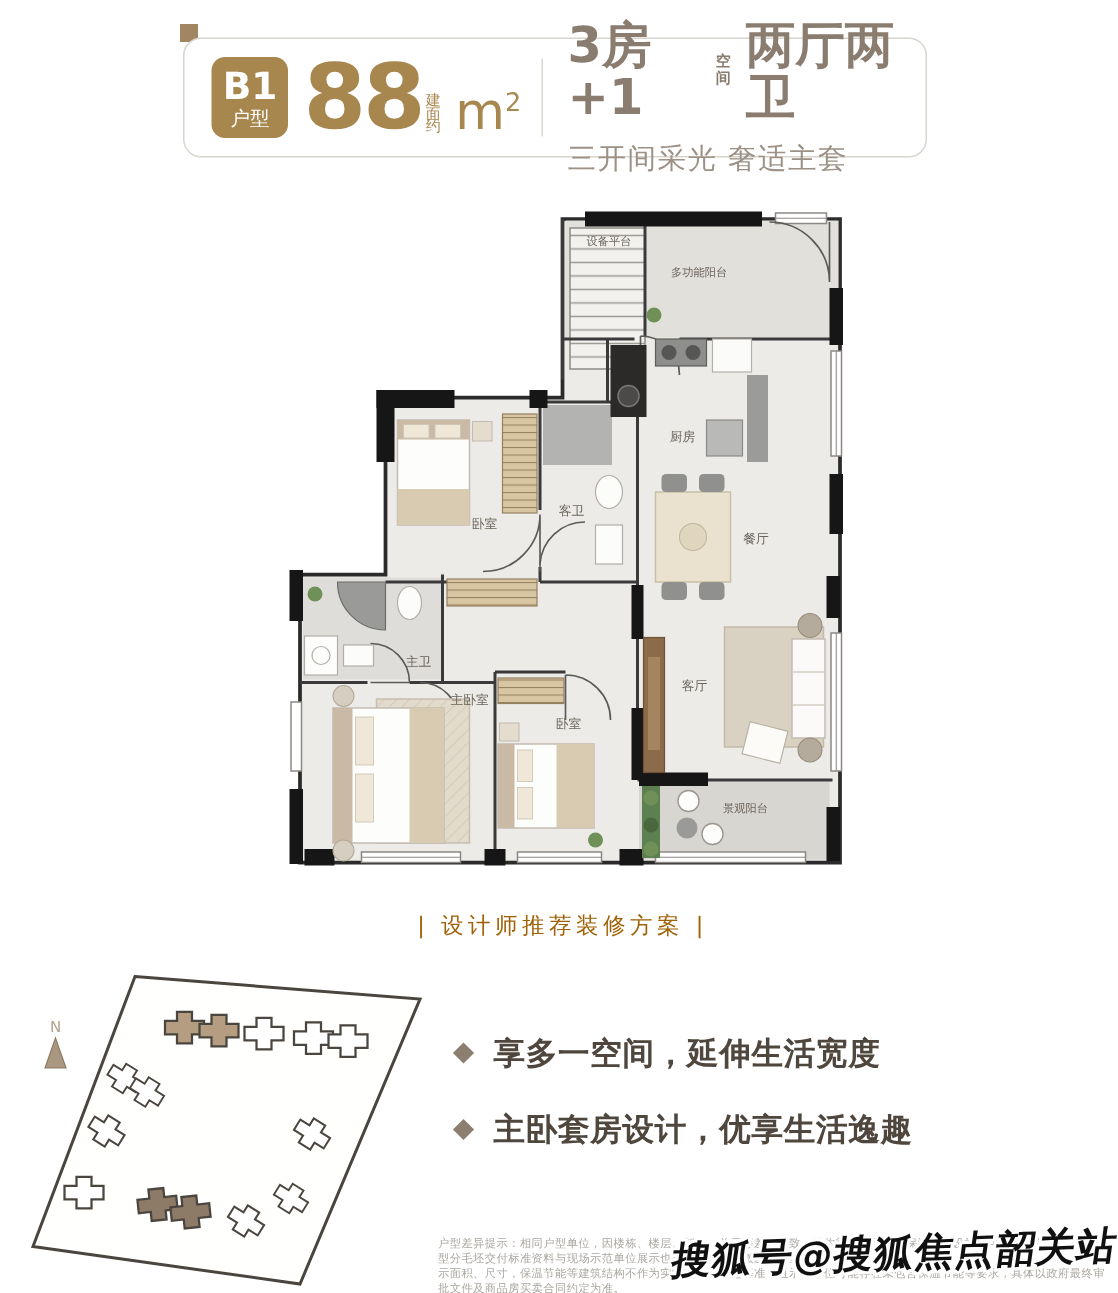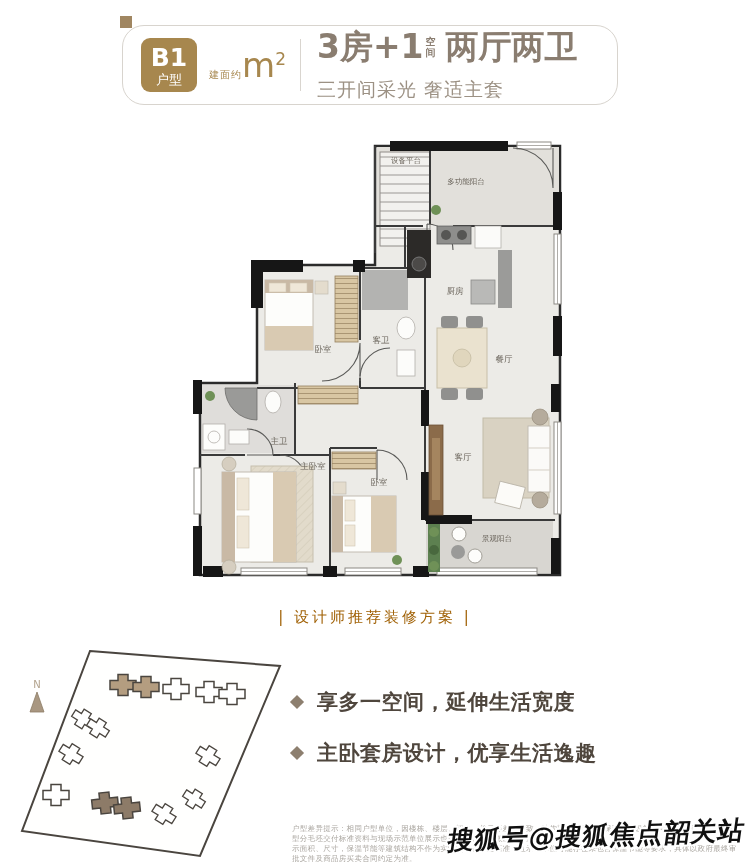--- a/index.html
+++ b/index.html
@@ -1,21 +1,21 @@
 <!DOCTYPE html>
 <html><head>
 <meta charset="utf-8">
 <style>
   html,body{margin:0;padding:0;background:#fff;}
   .page{position:relative;width:745px;height:862px;background:#ffffff;overflow:hidden;
         font-family:"DejaVu Sans","Liberation Sans",sans-serif;}
 
   
   .header-card{position:absolute;left:122px;top:25px;width:496px;height:80px;
-    background:#fff;border:1px solid #d8d4ce;border-radius:22px;
+    background:#fff;border:1px solid #d8d4ce;border-radius:12px;
     display:flex;align-items:center;padding:0 0 0 18px;box-sizing:border-box;}
   .corner-sq{position:absolute;left:120px;top:16px;width:12px;height:12px;background:#a08661;}
   .badge{width:56px;height:54px;background:#a7874e;border-radius:9px;color:#fff;
     display:flex;flex-direction:column;align-items:center;justify-content:center;line-height:1;}
   .badge .b1{font-size:25px;font-weight:bold;}
   .badge .hx{font-size:13px;margin-top:3px;}
   .area-group{display:flex;align-items:flex-end;margin-left:10px;color:#a7874e;line-height:.85;}
   .area-num{font-size:60px;font-weight:bold;letter-spacing:-2px;}
   .area-unit-col{display:flex;flex-direction:row;align-items:flex-end;margin-left:2px;}
   .area-prefix{font-size:10px;letter-spacing:1px;margin-bottom:1px;}
@@ -30,21 +30,21 @@
 
   
   .floorplan{position:absolute;left:185px;top:138px;width:480px;height:480px;}
   .plan-caption{position:absolute;left:185px;top:608px;width:380px;text-align:center;
     color:#a16207;font-size:15px;letter-spacing:3px;}
 
   
   .siteplan{position:absolute;left:15px;top:648px;width:280px;height:212px;}
 
   
-  .points{position:absolute;left:292px;top:688px;width:435px;}
+  .points{position:absolute;left:304px;top:688px;width:435px;}
   .point{display:flex;align-items:center;margin-bottom:23px;}
   .diamond{width:10px;height:10px;background:#8d7f6f;transform:rotate(45deg);
     margin-right:15px;flex:0 0 auto;}
   .point-text{font-size:21px;color:#4f463d;font-weight:600;letter-spacing:.5px;white-space:nowrap;}
 
   
   .disclaimer{position:absolute;left:292px;top:824px;width:448px;
     font-size:7.5px;line-height:10px;color:#aba7a1;letter-spacing:.3px;}
 
   
@@ -62,20 +62,21 @@
 <div class="page">
 
   <div class="corner-sq"></div>
 
   <div class="header-card">
     <div class="badge">
       <span class="b1">B1</span>
       <span class="hx">户型</span>
     </div>
     <div class="area-group">
+      <span class="area-num">88</span>
       <span class="area-unit-col">
         <span class="area-prefix">建面约</span>
         <span class="area-m"><span>m</span><sup>2</sup></span>
       </span>
     </div>
     <div class="vdivider"></div>
     <div class="head-right">
       <div class="head-line1">
         <span>3房+1</span>
         <span class="stack2">

